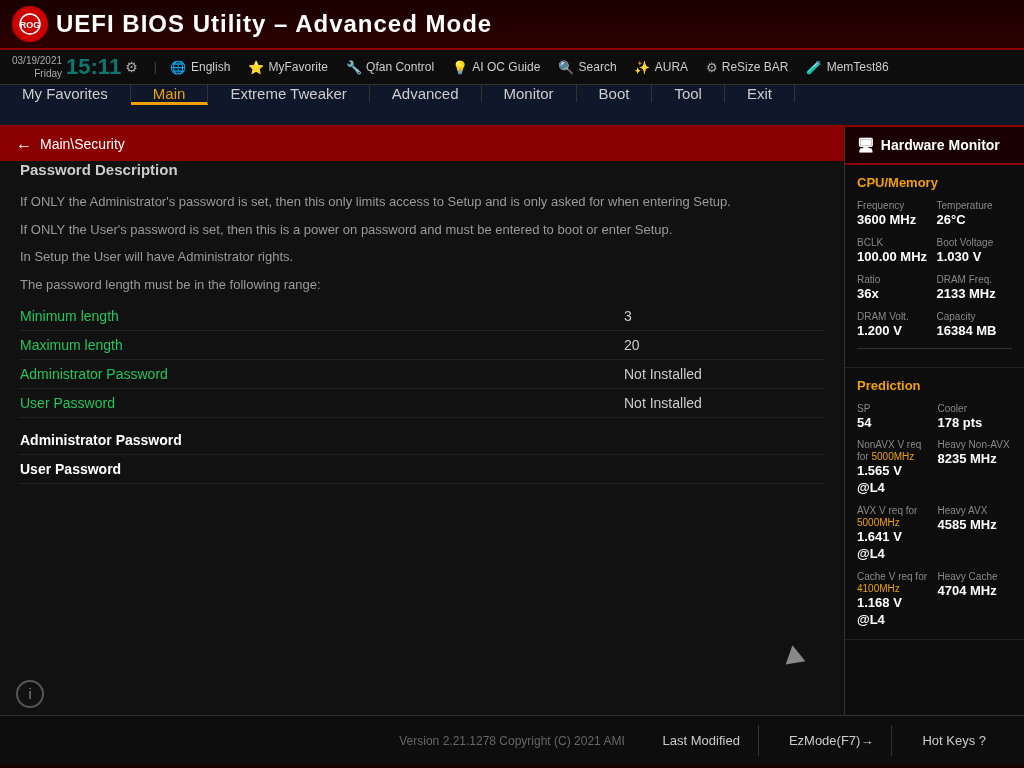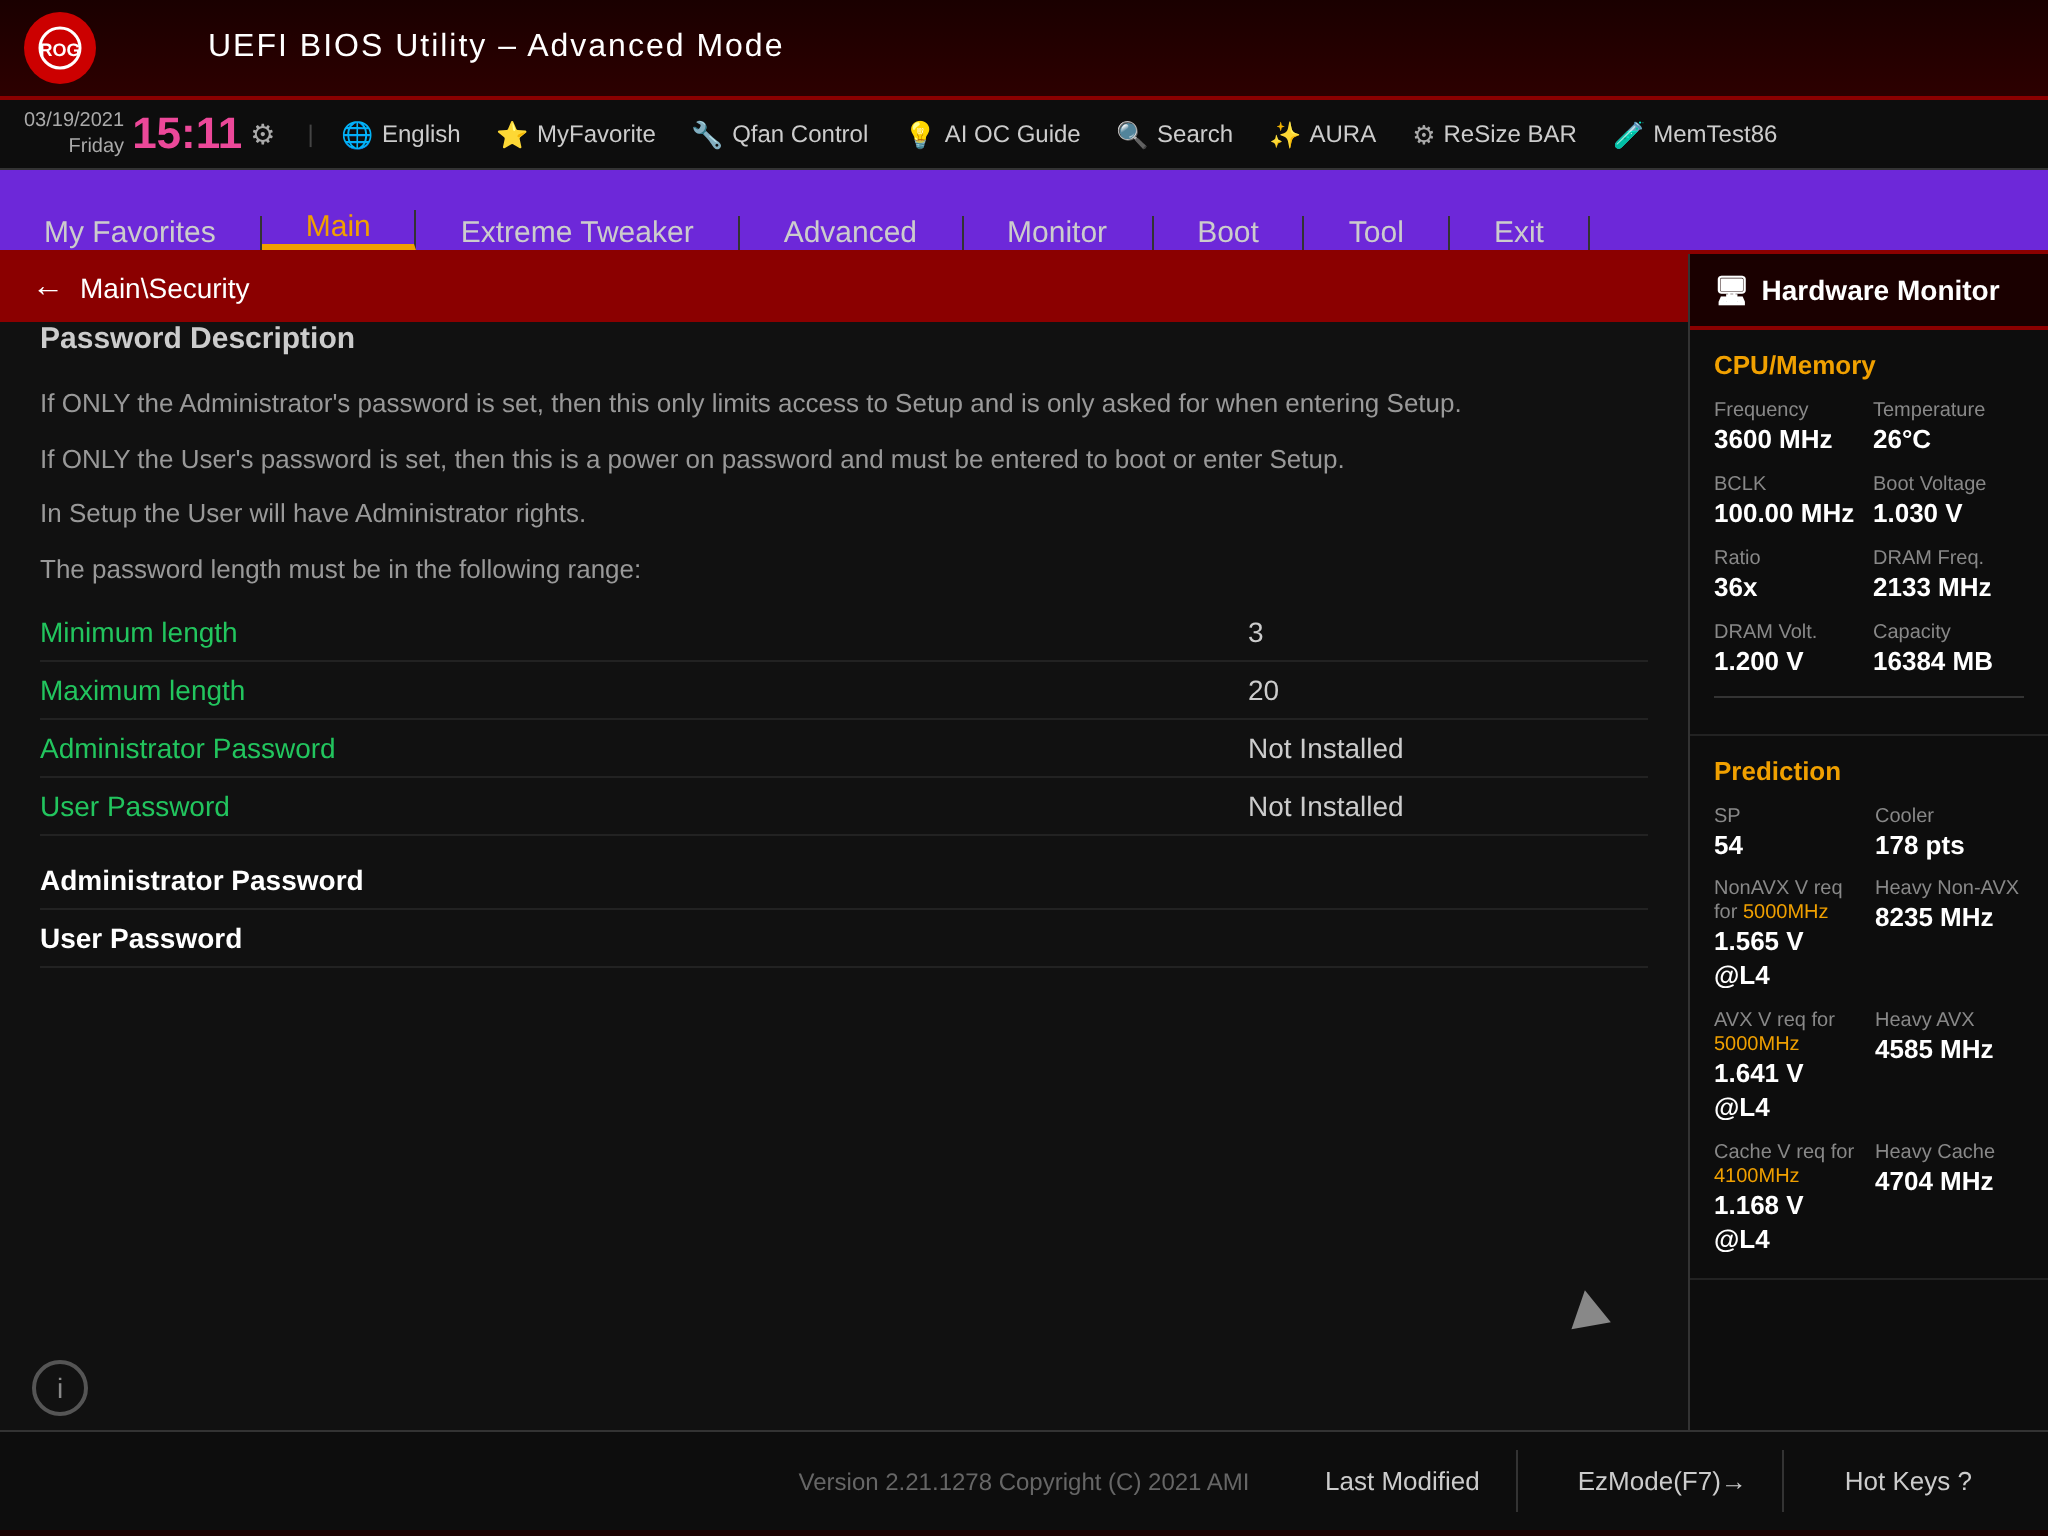--- a/index.html
+++ b/index.html
@@ -33,25 +33,24 @@
       background: #cc0000;
       border-radius: 50%;
       display: flex;
       align-items: center;
       justify-content: center;
       font-size: 14px;
       font-weight: bold;
       color: white;
     }
     .header-title {
-      font-size: 16px;
-      font-weight: normal;
+      font-size: 24px;
+      font-weight: bold;
       color: white;
       letter-spacing: 1px;
-      margin-left: 48px;
     }
 
     
     .topbar {
       background: #0d0d0d;
       border-bottom: 1px solid #333;
       padding: 4px 12px;
       display: flex;
       align-items: center;
       gap: 6px;
@@ -67,21 +66,21 @@
     .topbar-date {
       display: flex;
       flex-direction: column;
       font-size: 10px;
       line-height: 1.3;
       align-items: flex-end;
     }
     .topbar-clock {
       font-size: 22px;
       font-weight: bold;
-      color: #ec4899;
+      color: #0f766e;
     }
     .topbar-gear {
       color: #aaa;
       cursor: pointer;
       font-size: 14px;
     }
     .topbar-sep {
       color: #444;
       margin: 0 2px;
     }
@@ -92,24 +91,24 @@
       cursor: pointer;
       padding: 2px 6px;
       border-radius: 3px;
       color: #ccc;
       font-size: 12px;
     }
     .topbar-item .icon { color: #aaa; font-size: 13px; }
 
     
     .nav-menu {
-      background: #6d28d9;
+      background: #0f172a;
       border-bottom: 2px solid #8b0000;
       display: flex;
-      align-items: flex-end;
+      align-items: flex-start;
       height: 42px;
     }
     .nav-item {
       padding: 0 22px;
       display: flex;
       align-items: center;
       cursor: pointer;
       font-size: 15px;
       color: #ccc;
       border-right: 1px solid #333;

